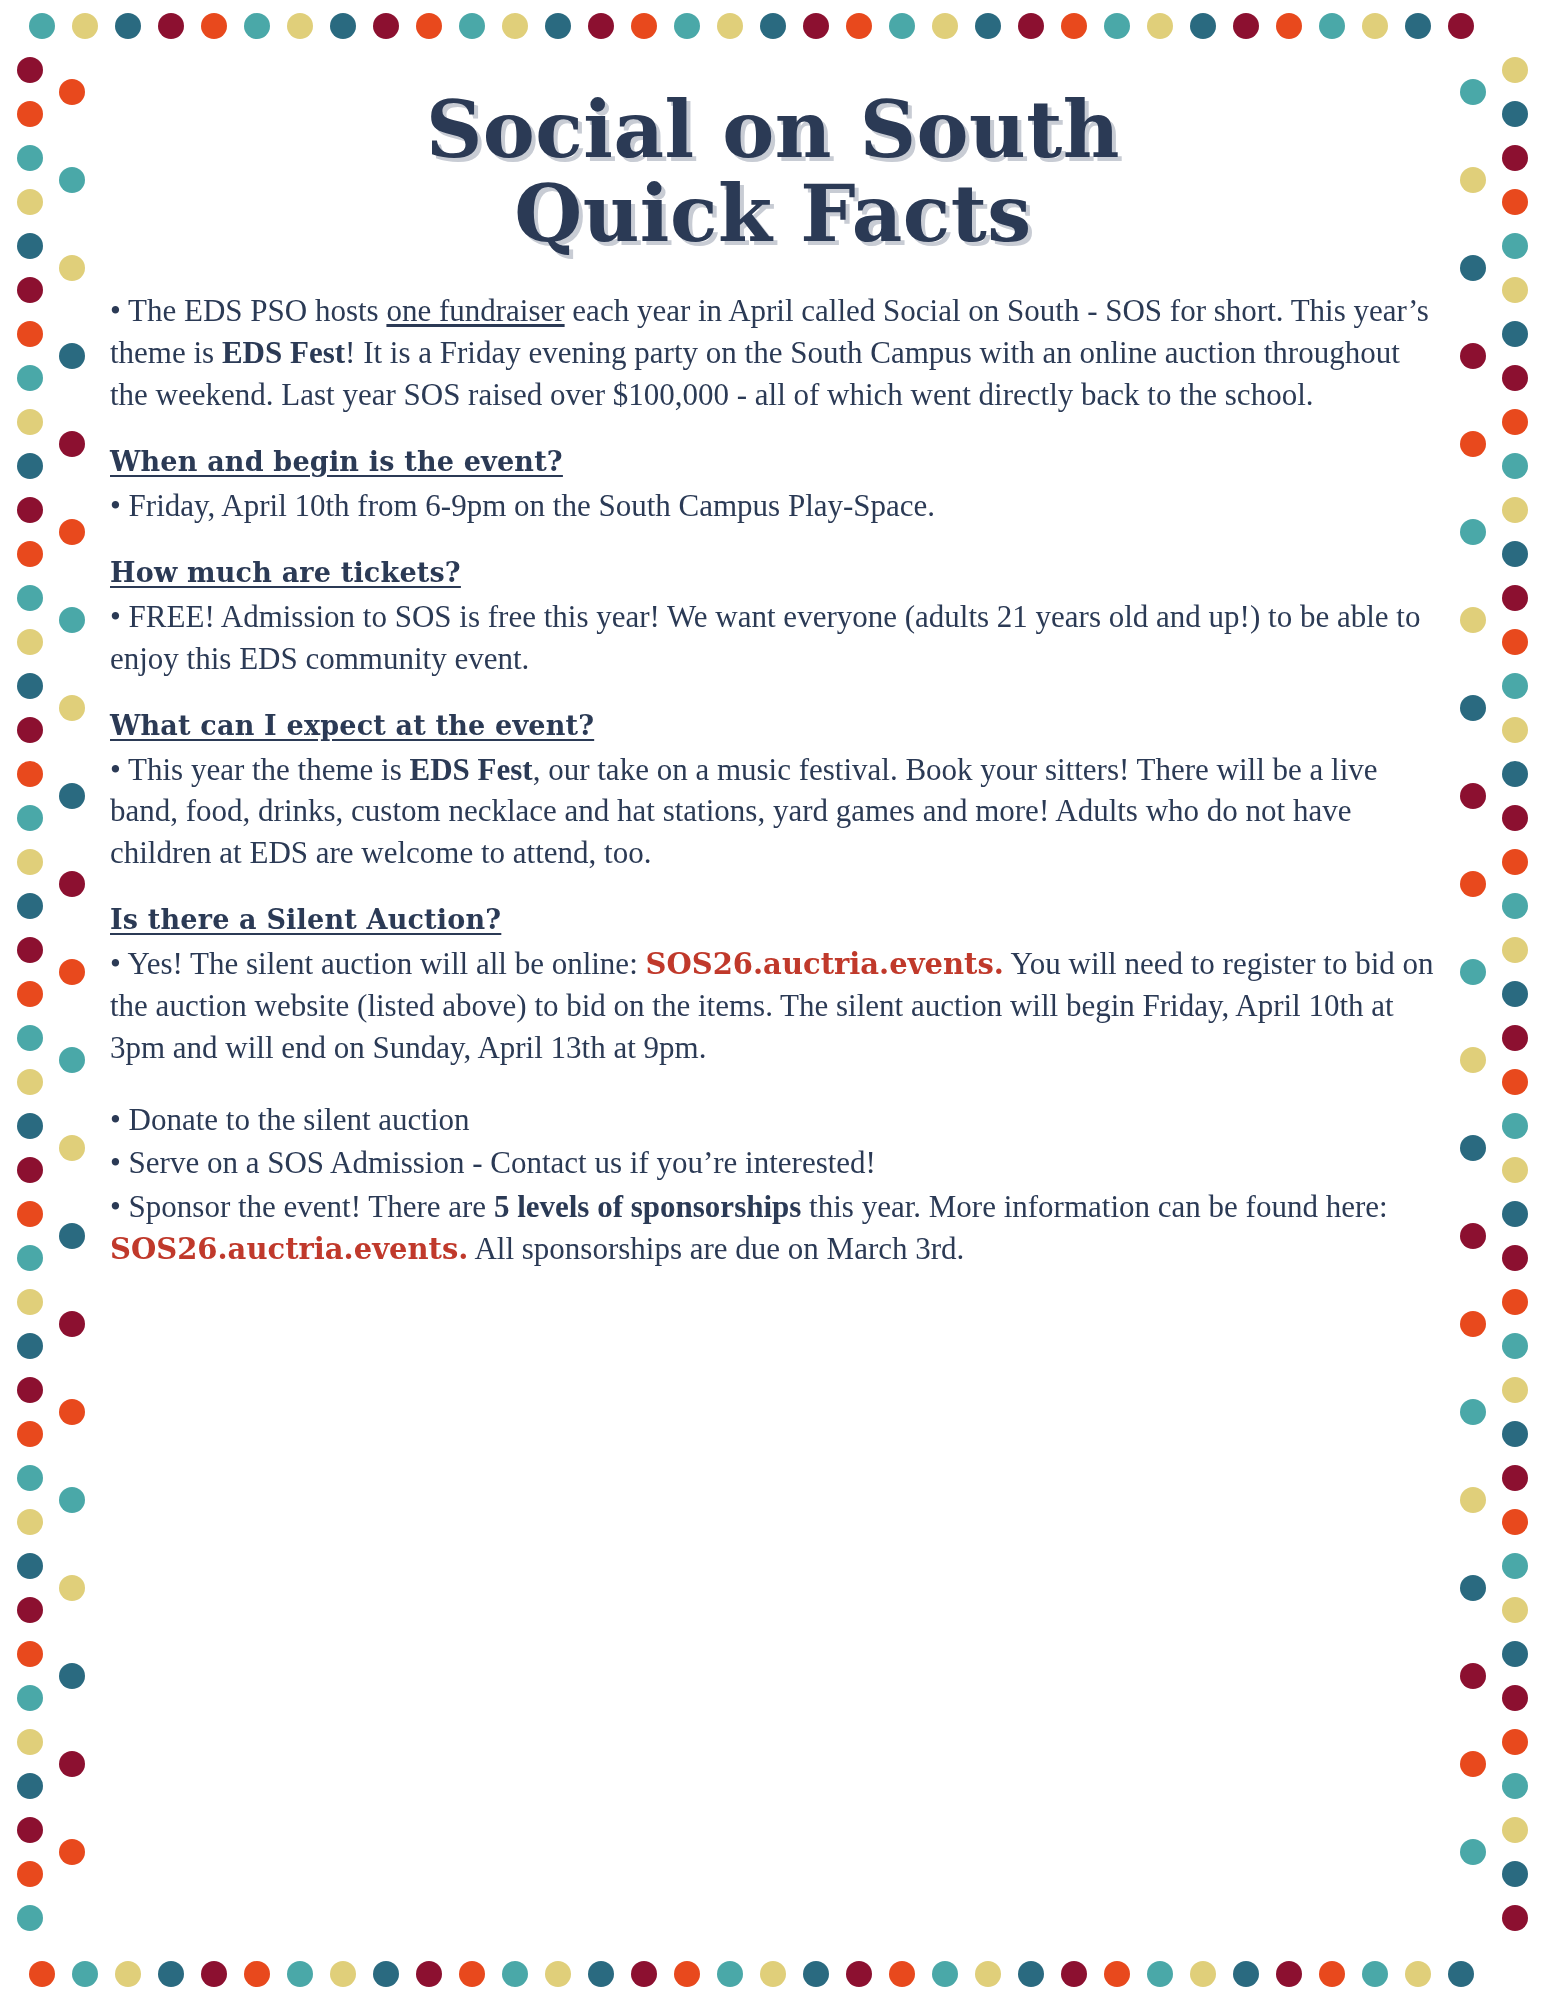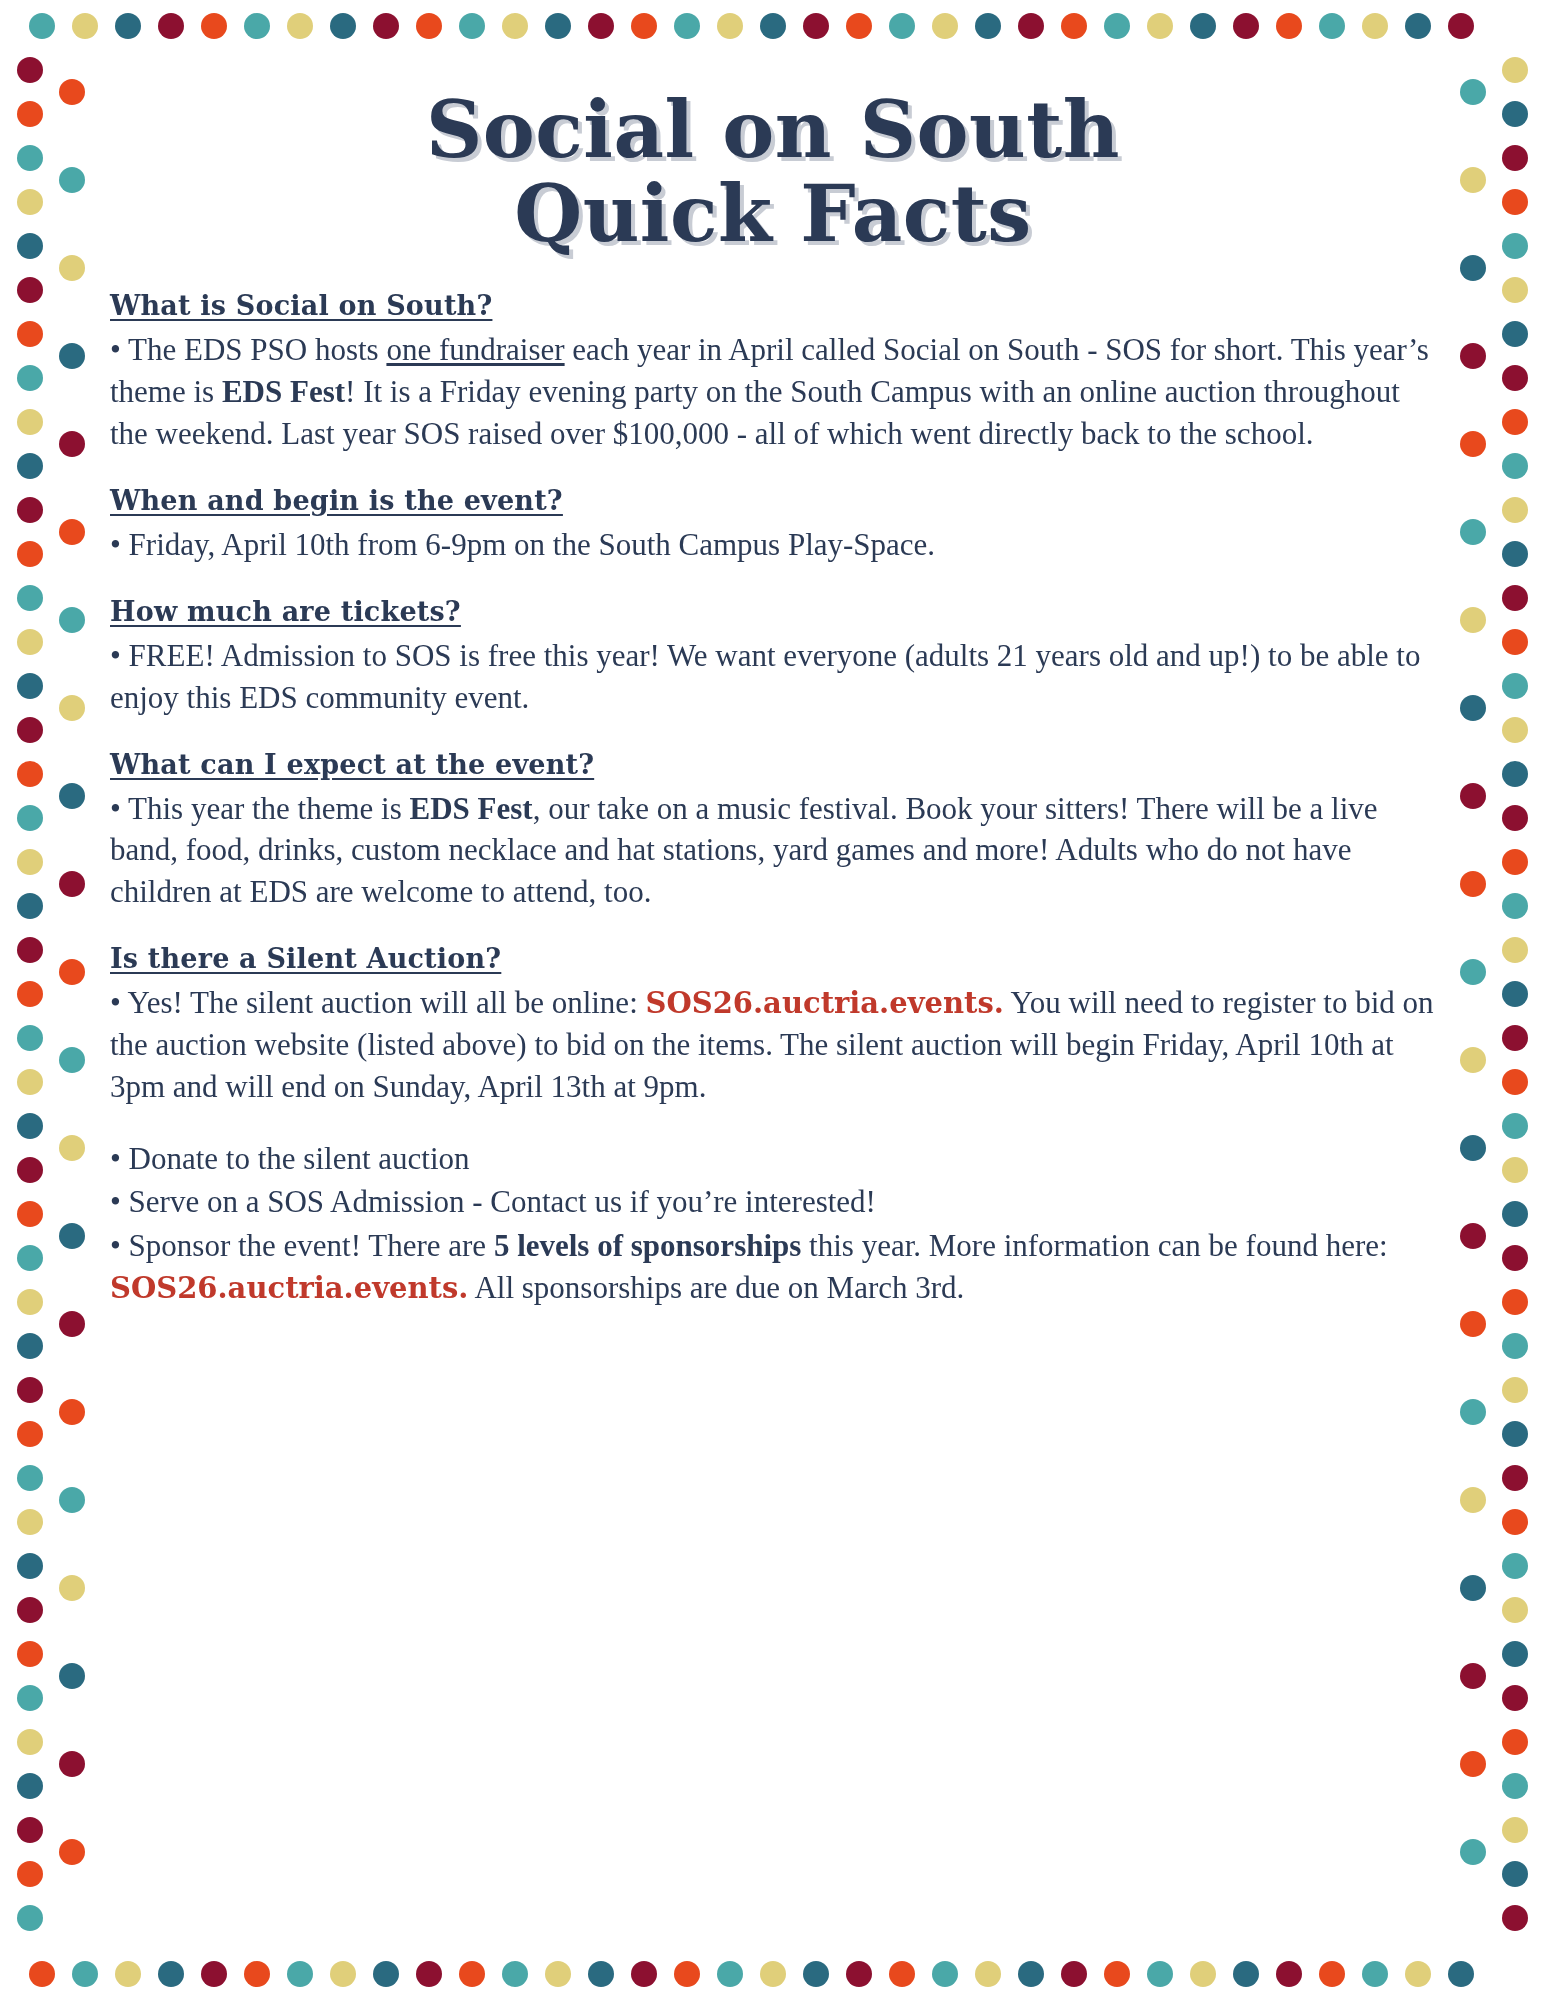--- a/index.html
+++ b/index.html
@@ -301,21 +301,20 @@
 
 <div class="page">
 
   <div class="title-block">
     <div class="title-line">Social on South</div>
     <div class="title-line">Quick Facts</div>
   </div>
 
   <div class="content" id="faqList">
       <div class="qa">
-        <div class="q">What is Social on South?</div>
         <p class="a"><span>• The EDS PSO hosts </span><span class="uline">one fundraiser</span><span> each year in April called Social on South - SOS for short. This year’s theme is </span><span class="bold">EDS Fest</span><span>! It is a Friday evening party on the South Campus with an online auction throughout the weekend. Last year SOS raised over $100,000 - all of which went directly back to the school.</span></p>
       </div>
       <div class="qa">
         <div class="q">When and begin is the event?</div>
         <p class="a"><span>• Friday, April 10th from 6-9pm on the South Campus Play-Space.</span></p>
       </div>
       <div class="qa">
         <div class="q">How much are tickets?</div>
         <p class="a"><span>• FREE! Admission to SOS is free this year! We want everyone (adults 21 years old and up!) to be able to enjoy this EDS community event.</span></p>
       </div>

